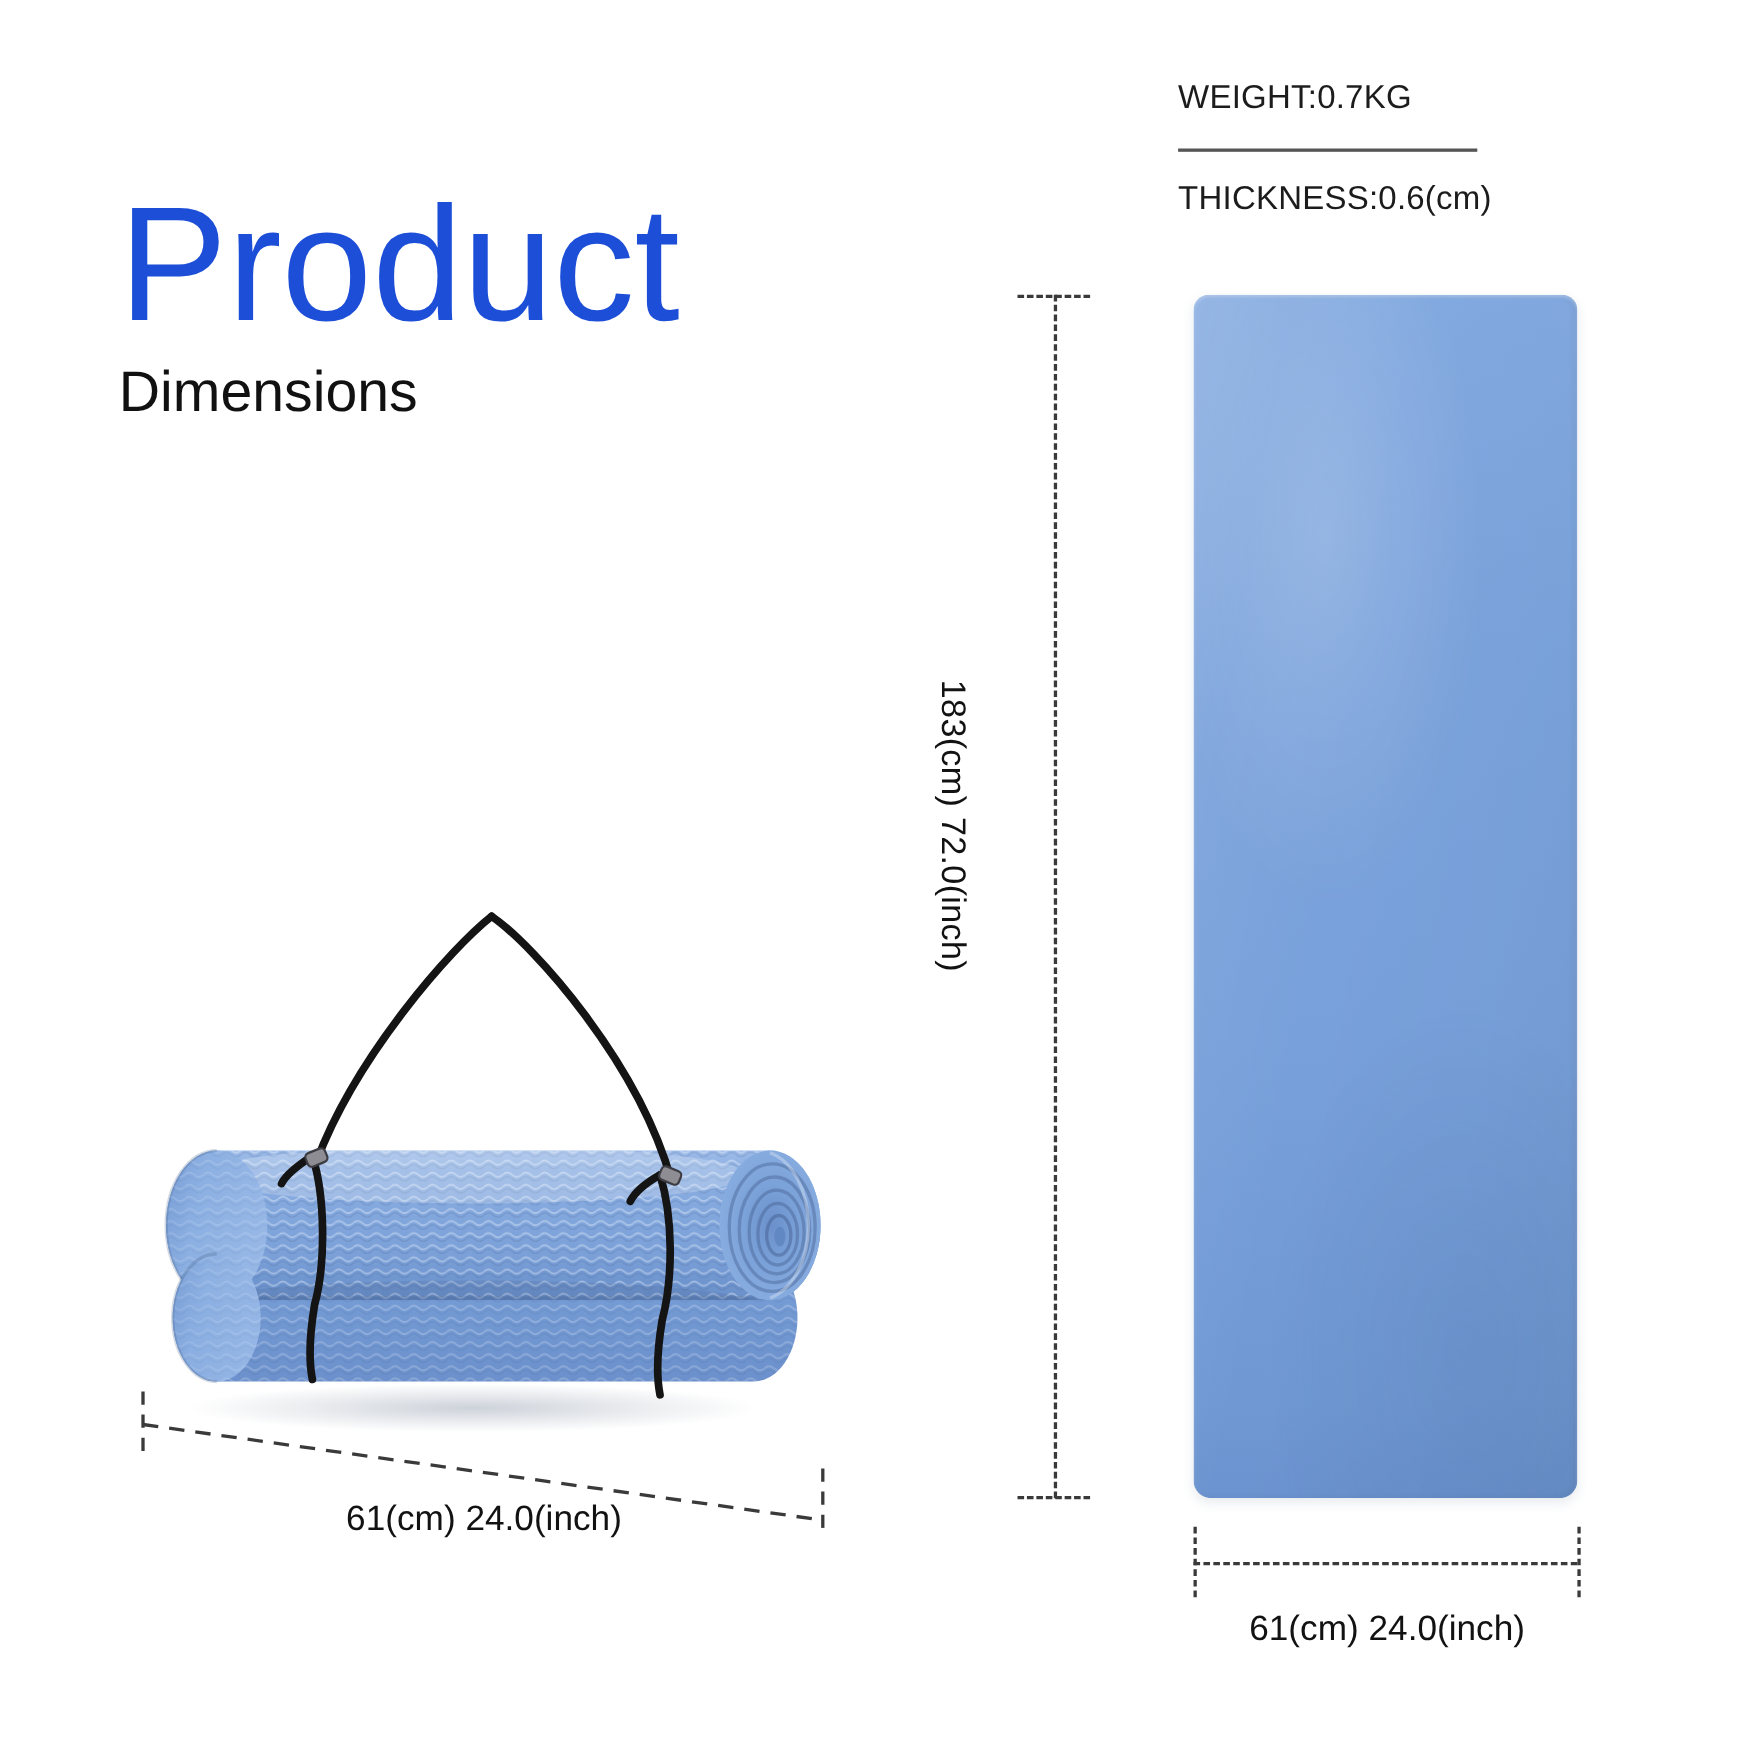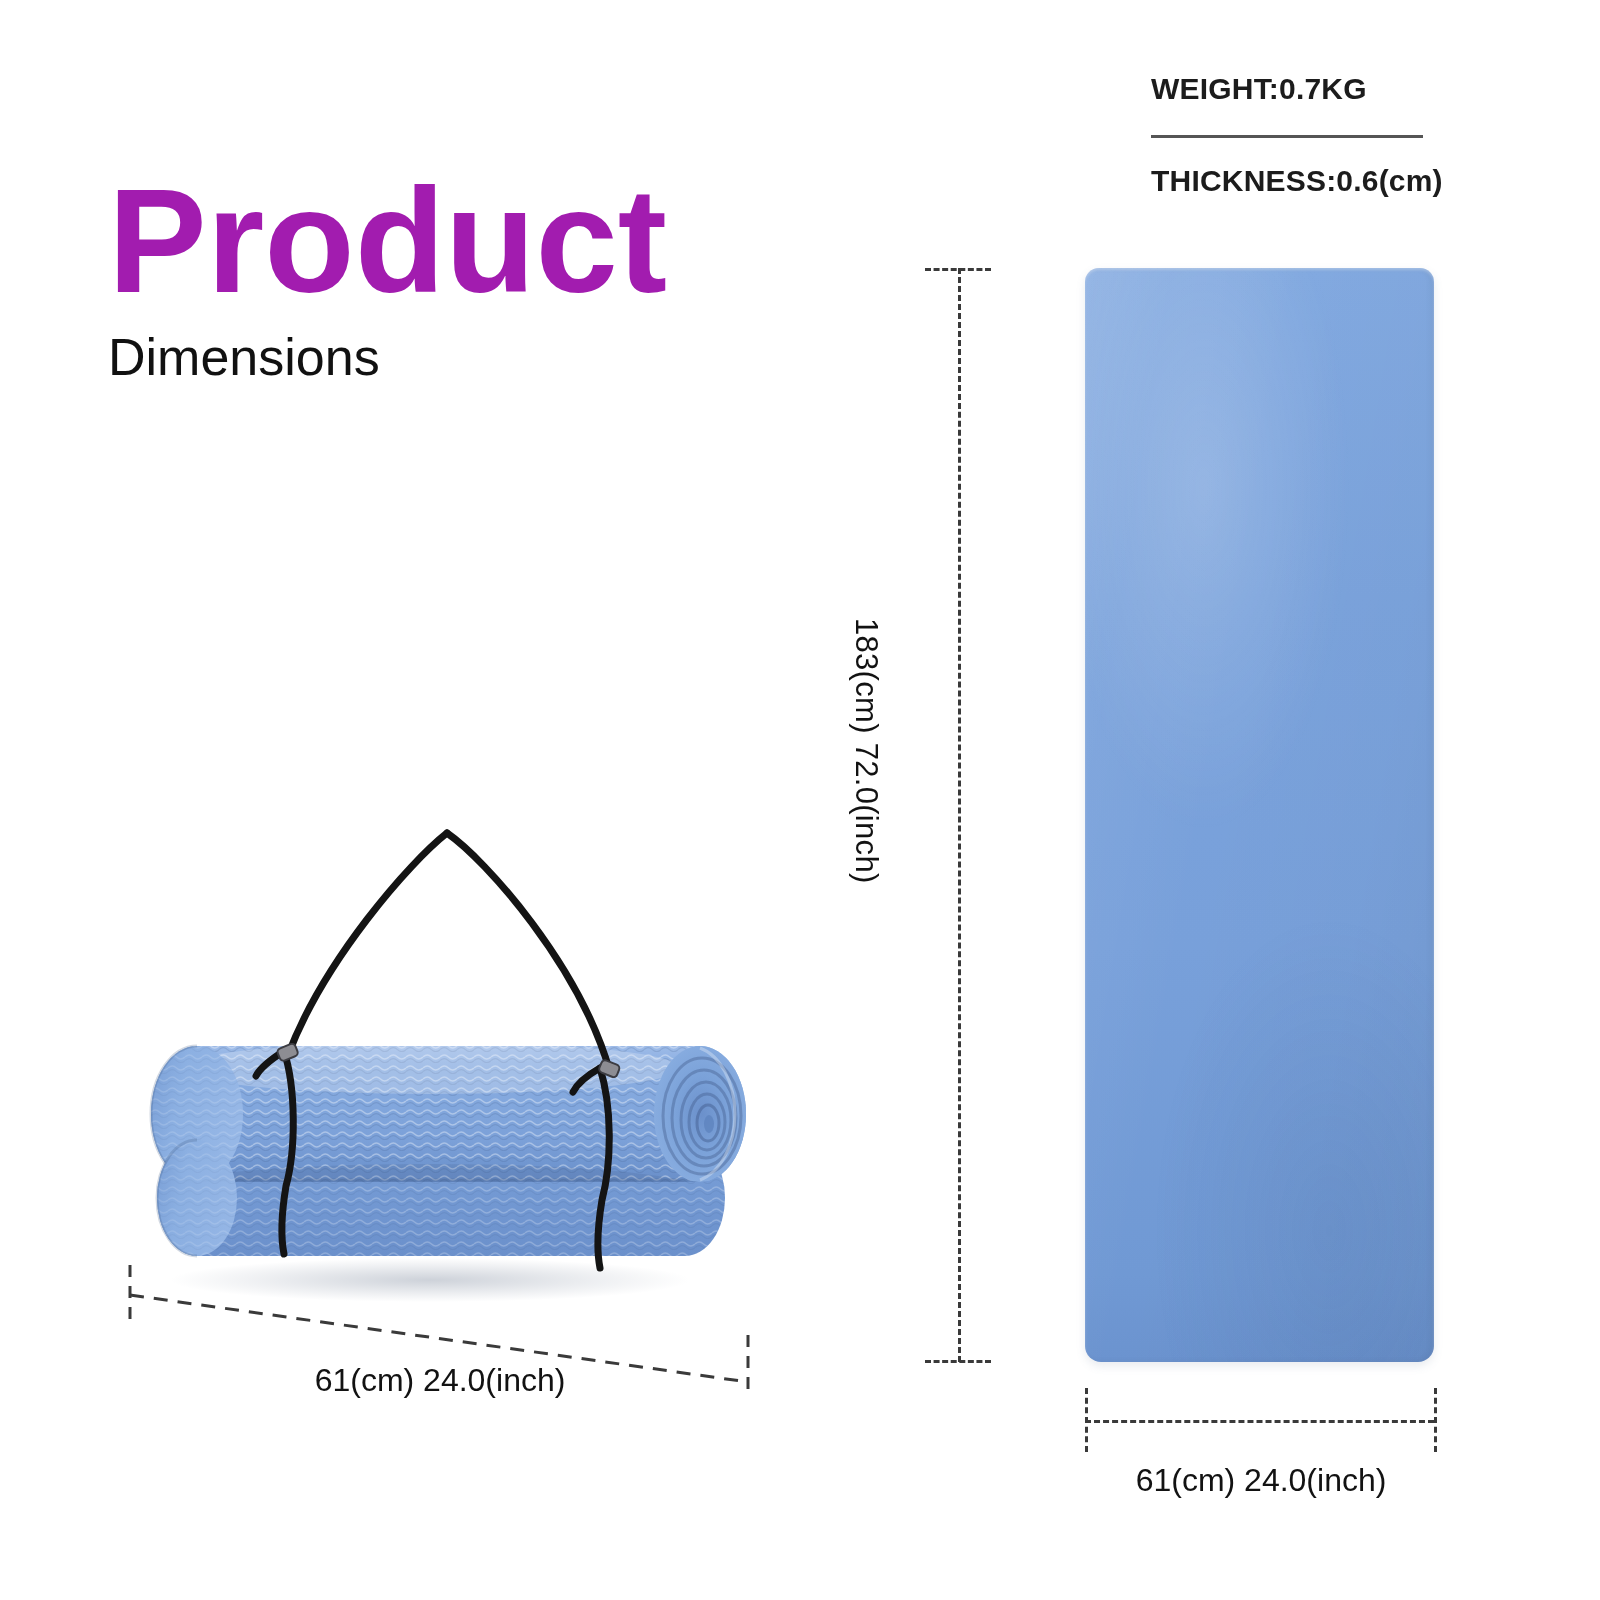--- a/index.html
+++ b/index.html
@@ -19,41 +19,40 @@
   
   #title-block {
     position: absolute;
     left: 108px;
     top: 168px;
     width: 760px;
   }
   #title-primary {
     font-size: 148px;
     line-height: 0.98;
-    font-weight: 700;
-    color: #a21caf;
+    font-weight: 400;
+    color: #1d4ed8;
     letter-spacing: 0px;
     white-space: nowrap;
   }
   #title-secondary {
     font-size: 52px;
     line-height: 1.0;
     font-weight: 400;
     color: #111111;
     margin-top: 18px;
     white-space: nowrap;
   }
 
   
   #spec-block {
     position: absolute;
-    left: 1151px;
+    left: 1071px;
     top: 72px;
     width: 300px;
-    font-weight: bold;
   }
   .spec-line {
     font-size: 30px;
     color: #1c1c1c;
     white-space: nowrap;
     letter-spacing: 0.2px;
   }
   #spec-divider {
     width: 272px;
     height: 0;

